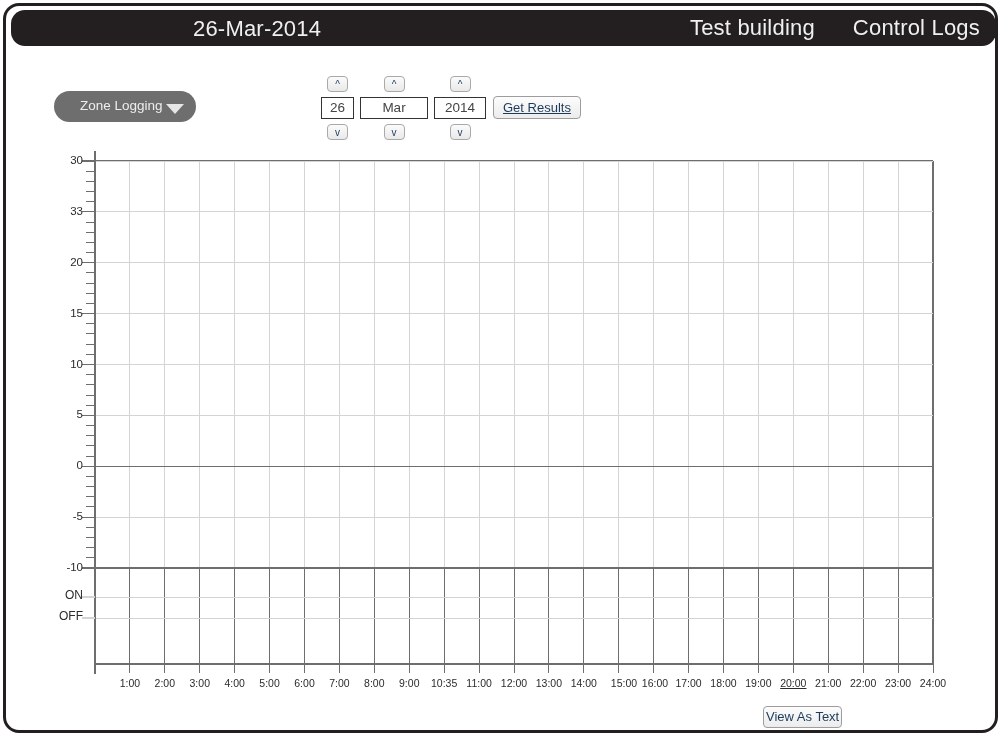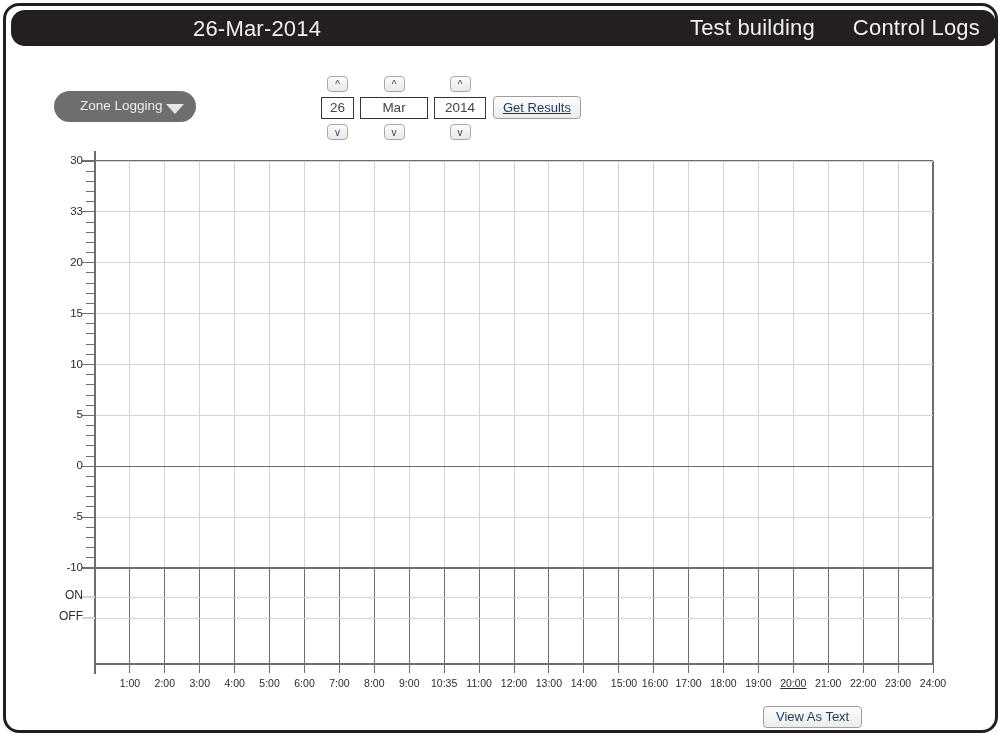--- a/index.html
+++ b/index.html
@@ -257,21 +257,21 @@
     font-size: 10.5px;
     text-align: center;
   }
 
   
   #view-as-text-button {
     position: absolute;
     left: 757px;
     top: 700px;
     height: 22px;
-    padding: 0 12px;
+    padding: 0 2px;
     background: linear-gradient(#fcfcfc, #ececec);
     border: 1px solid #9d9d9d;
     border-radius: 4px;
     font-size: 13px;
     line-height: 20px;
     color: #1b3a5c;
     font-family: "Liberation Sans", sans-serif;
     cursor: pointer;
   }
 </style>

